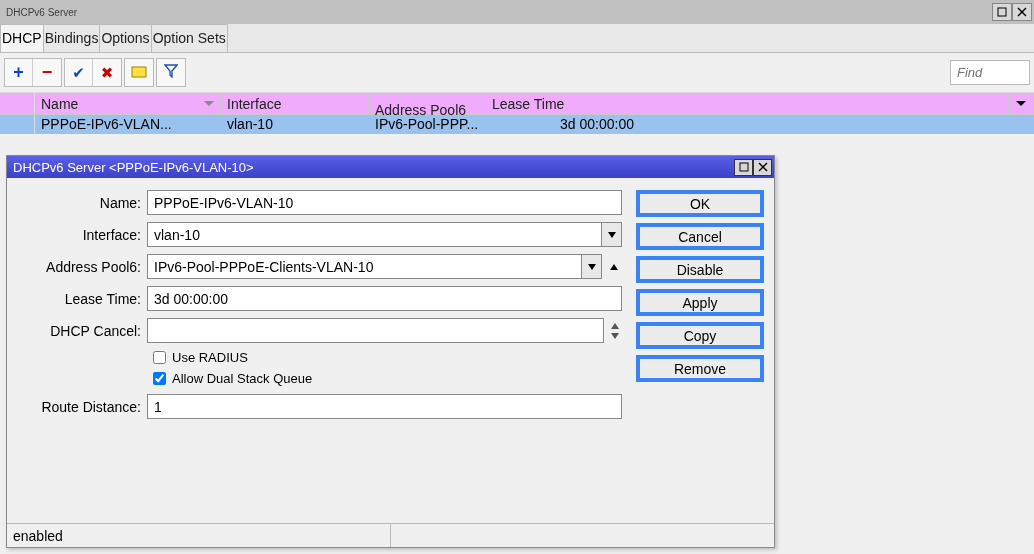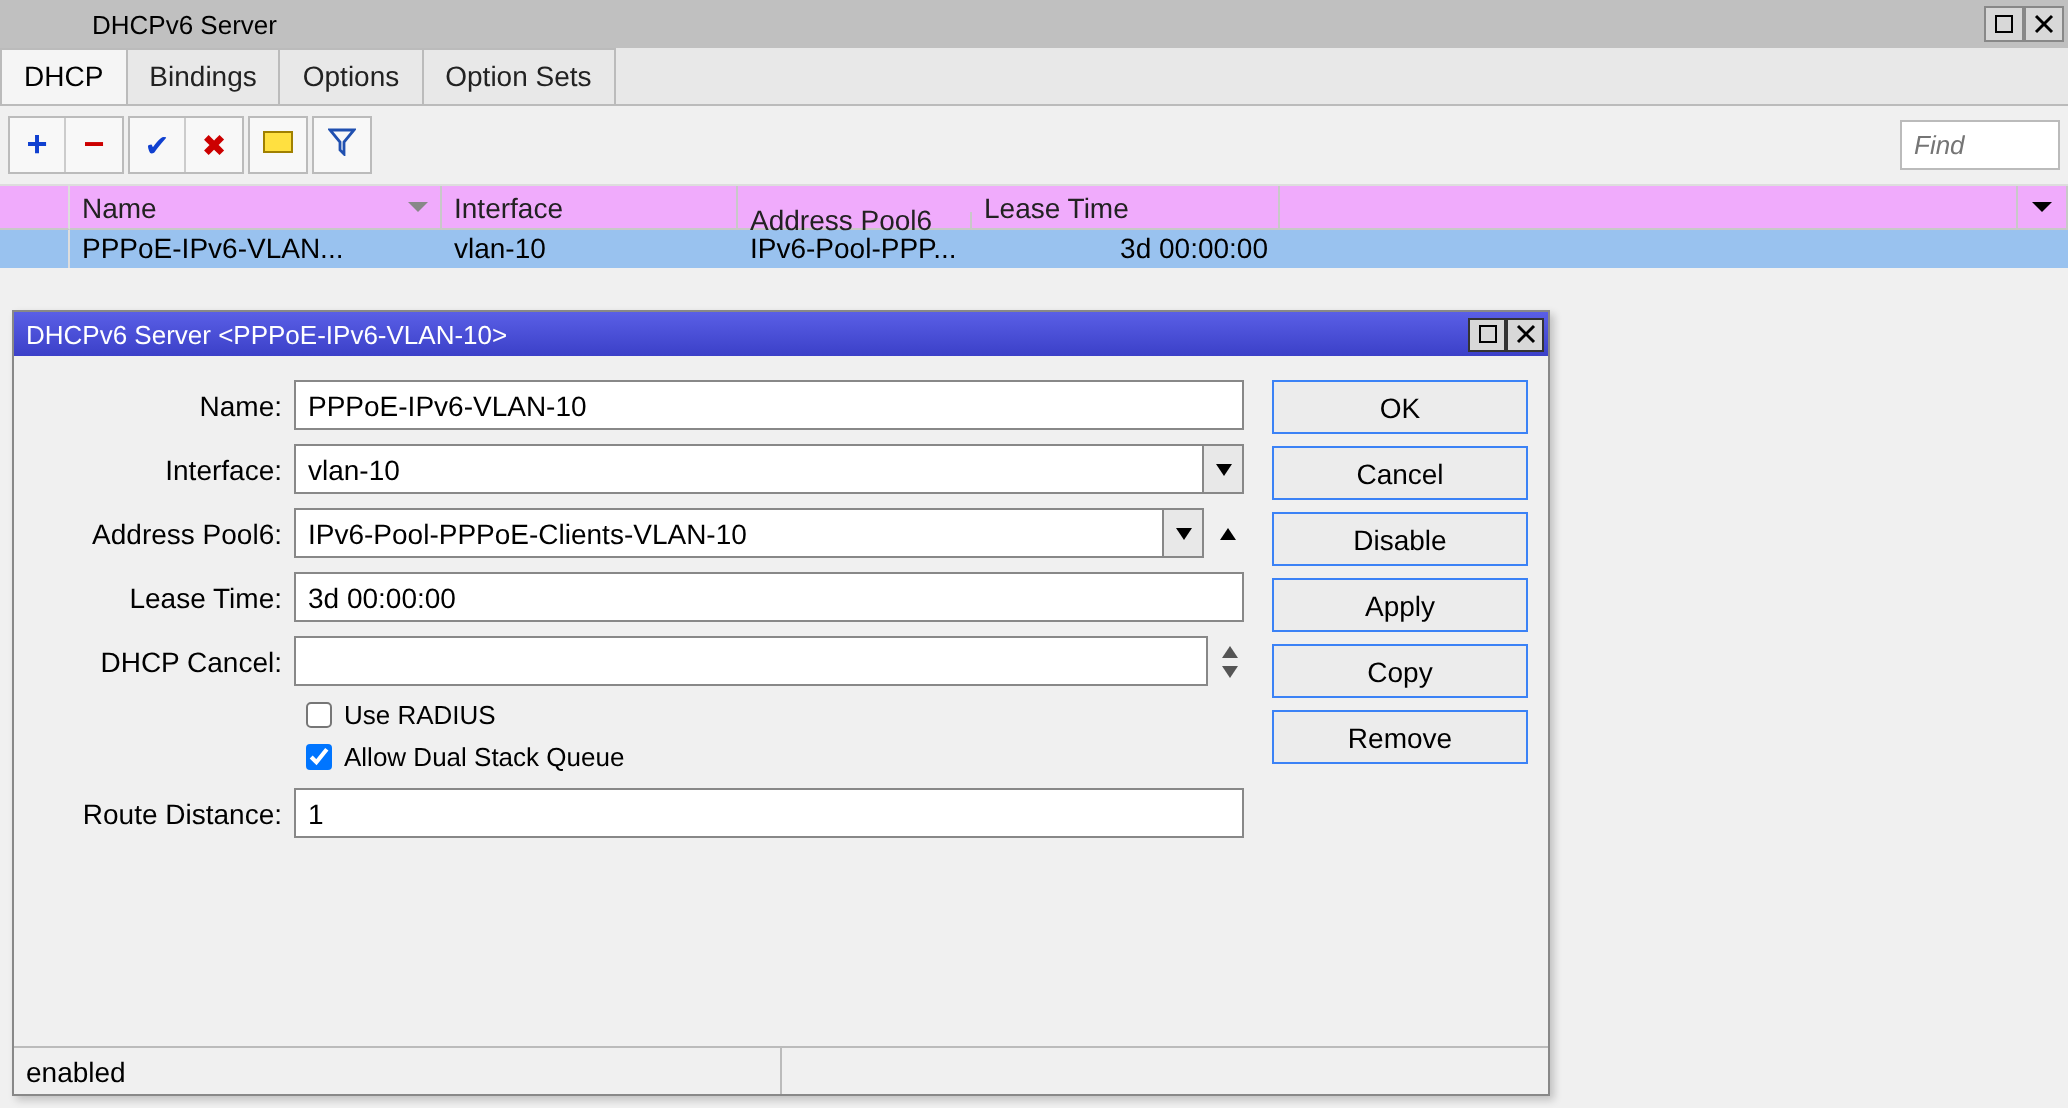--- a/index.html
+++ b/index.html
@@ -1,28 +1,28 @@
 <!DOCTYPE html>
 <html><head>
 <meta charset="utf-8">
 <style>
 * { box-sizing: border-box; margin: 0; padding: 0; }
 body { font-family: Arial, sans-serif; font-size: 13px; background: #f0f0f0; color: #000; width:1034px; height:554px; overflow:hidden; position:relative; }
 
 
 .main-window { width:1034px; height:554px; background:#f0f0f0; display:flex; flex-direction:column; }
 .titlebar { background:#c0c0c0; height:24px; display:flex; align-items:center; justify-content:space-between; padding:0 2px 0 6px; }
-.titlebar-text { font-size:13px; color:#000000;margin-left:40px; }
+.titlebar-text { font-size:10px; color:#404040; }
 .titlebar-buttons { display:flex; gap:0; }
 .tb-btn { width:20px; height:18px; border:1px solid #888; background:#d8d8d8; font-size:11px; display:flex; align-items:center; justify-content:center; cursor:pointer; }
 .tb-btn svg { display:block; }
 
 
 .tabs { display:flex; background:#e8e8e8; border-bottom:1px solid #bbb; height:29px; }
-.tab { padding:5px 11px; border:1px solid #bbb; border-bottom:none; background:#e8e8e8; cursor:pointer; margin-right:-1px; font-size:14px; color:#222; }
+.tab { padding:5px 1px; border:1px solid #bbb; border-bottom:none; background:#e8e8e8; cursor:pointer; margin-right:-1px; font-size:14px; color:#222; }
 .tab.active { background:#f5f5f5; color:#000; }
 
 
 .toolbar { display:flex; padding:5px 4px; gap:2px; background:#f0f0f0; align-items:center; }
 .tbtn { width:28px; height:27px; border:1px solid #bbb; background:#f8f8f8; display:flex; align-items:center; justify-content:center; cursor:pointer; font-size:15px; }
 .tbtn-group { display:flex; border:1px solid #bbb; }
 .tbtn-group .tbtn { border:none; border-right:1px solid #ccc; }
 .tbtn-group .tbtn:last-child { border-right:none; }
 .toolbar-spacer { flex:1; }
 .find-box { width:80px; height:25px; border:1px solid #bbb; padding:0 6px; font-style:italic; color:#888; font-size:13px; }
@@ -49,21 +49,21 @@
 .checkbox-col { width:35px; border-right:1px solid #ddd; }
 
 
 .dialog { position:absolute; left:6px; top:155px; width:769px; height:393px; border:1px solid #888; background:#f0f0f0; box-shadow:2px 2px 4px rgba(0,0,0,.2); display:flex; flex-direction:column; }
 .dlg-title { height:22px; background:#3d43d8; background:linear-gradient(#5a5fe6,#3b40c8); color:#fff; display:flex; align-items:center; justify-content:space-between; padding:0 2px 0 6px; font-size:13px; }
 .dlg-title-buttons { display:flex; }
 .dlg-tb-btn { width:19px; height:17px; border:1px solid #333; background:#d8d8d8; display:flex; align-items:center; justify-content:center; cursor:pointer; }
 .dlg-body { flex:1; display:flex; padding:12px 10px 0 10px; gap:14px; }
 .form-col { flex:1; }
 .btn-col { width:128px; display:flex; flex-direction:column; gap:6px; }
-.btn-col button { height:27px; border:1px solid #3b82f6; background:#ececec; font-size:14px; cursor:pointer; }
+.btn-col button { height:27px; border:4px solid #3b82f6; background:#ececec; font-size:14px; cursor:pointer; }
 
 .form-row { display:flex; align-items:center; margin-bottom:7px; }
 .form-row label { width:130px; text-align:right; padding-right:6px; font-size:14px; }
 .form-row input[type=text] { flex:1; height:25px; border:1px solid #888; padding:0 6px; font-size:14px; background:#fff; }
 .form-row .combo { flex:1; display:flex; }
 .form-row .combo input { flex:1; height:25px; border:1px solid #888; padding:0 6px; font-size:14px; }
 .form-row .dd-btn { width:20px; height:25px; border:1px solid #888; border-left:none; background:#e8e8e8; display:flex; align-items:center; justify-content:center; cursor:pointer; }
 .form-row .side-btn { width:16px; height:25px; margin-left:4px; display:flex; align-items:center; justify-content:center; cursor:pointer; }
 .check-row { display:flex; align-items:center; margin-left:136px; margin-bottom:6px; margin-top:4px; }
 .check-row input { margin-right:6px; }

